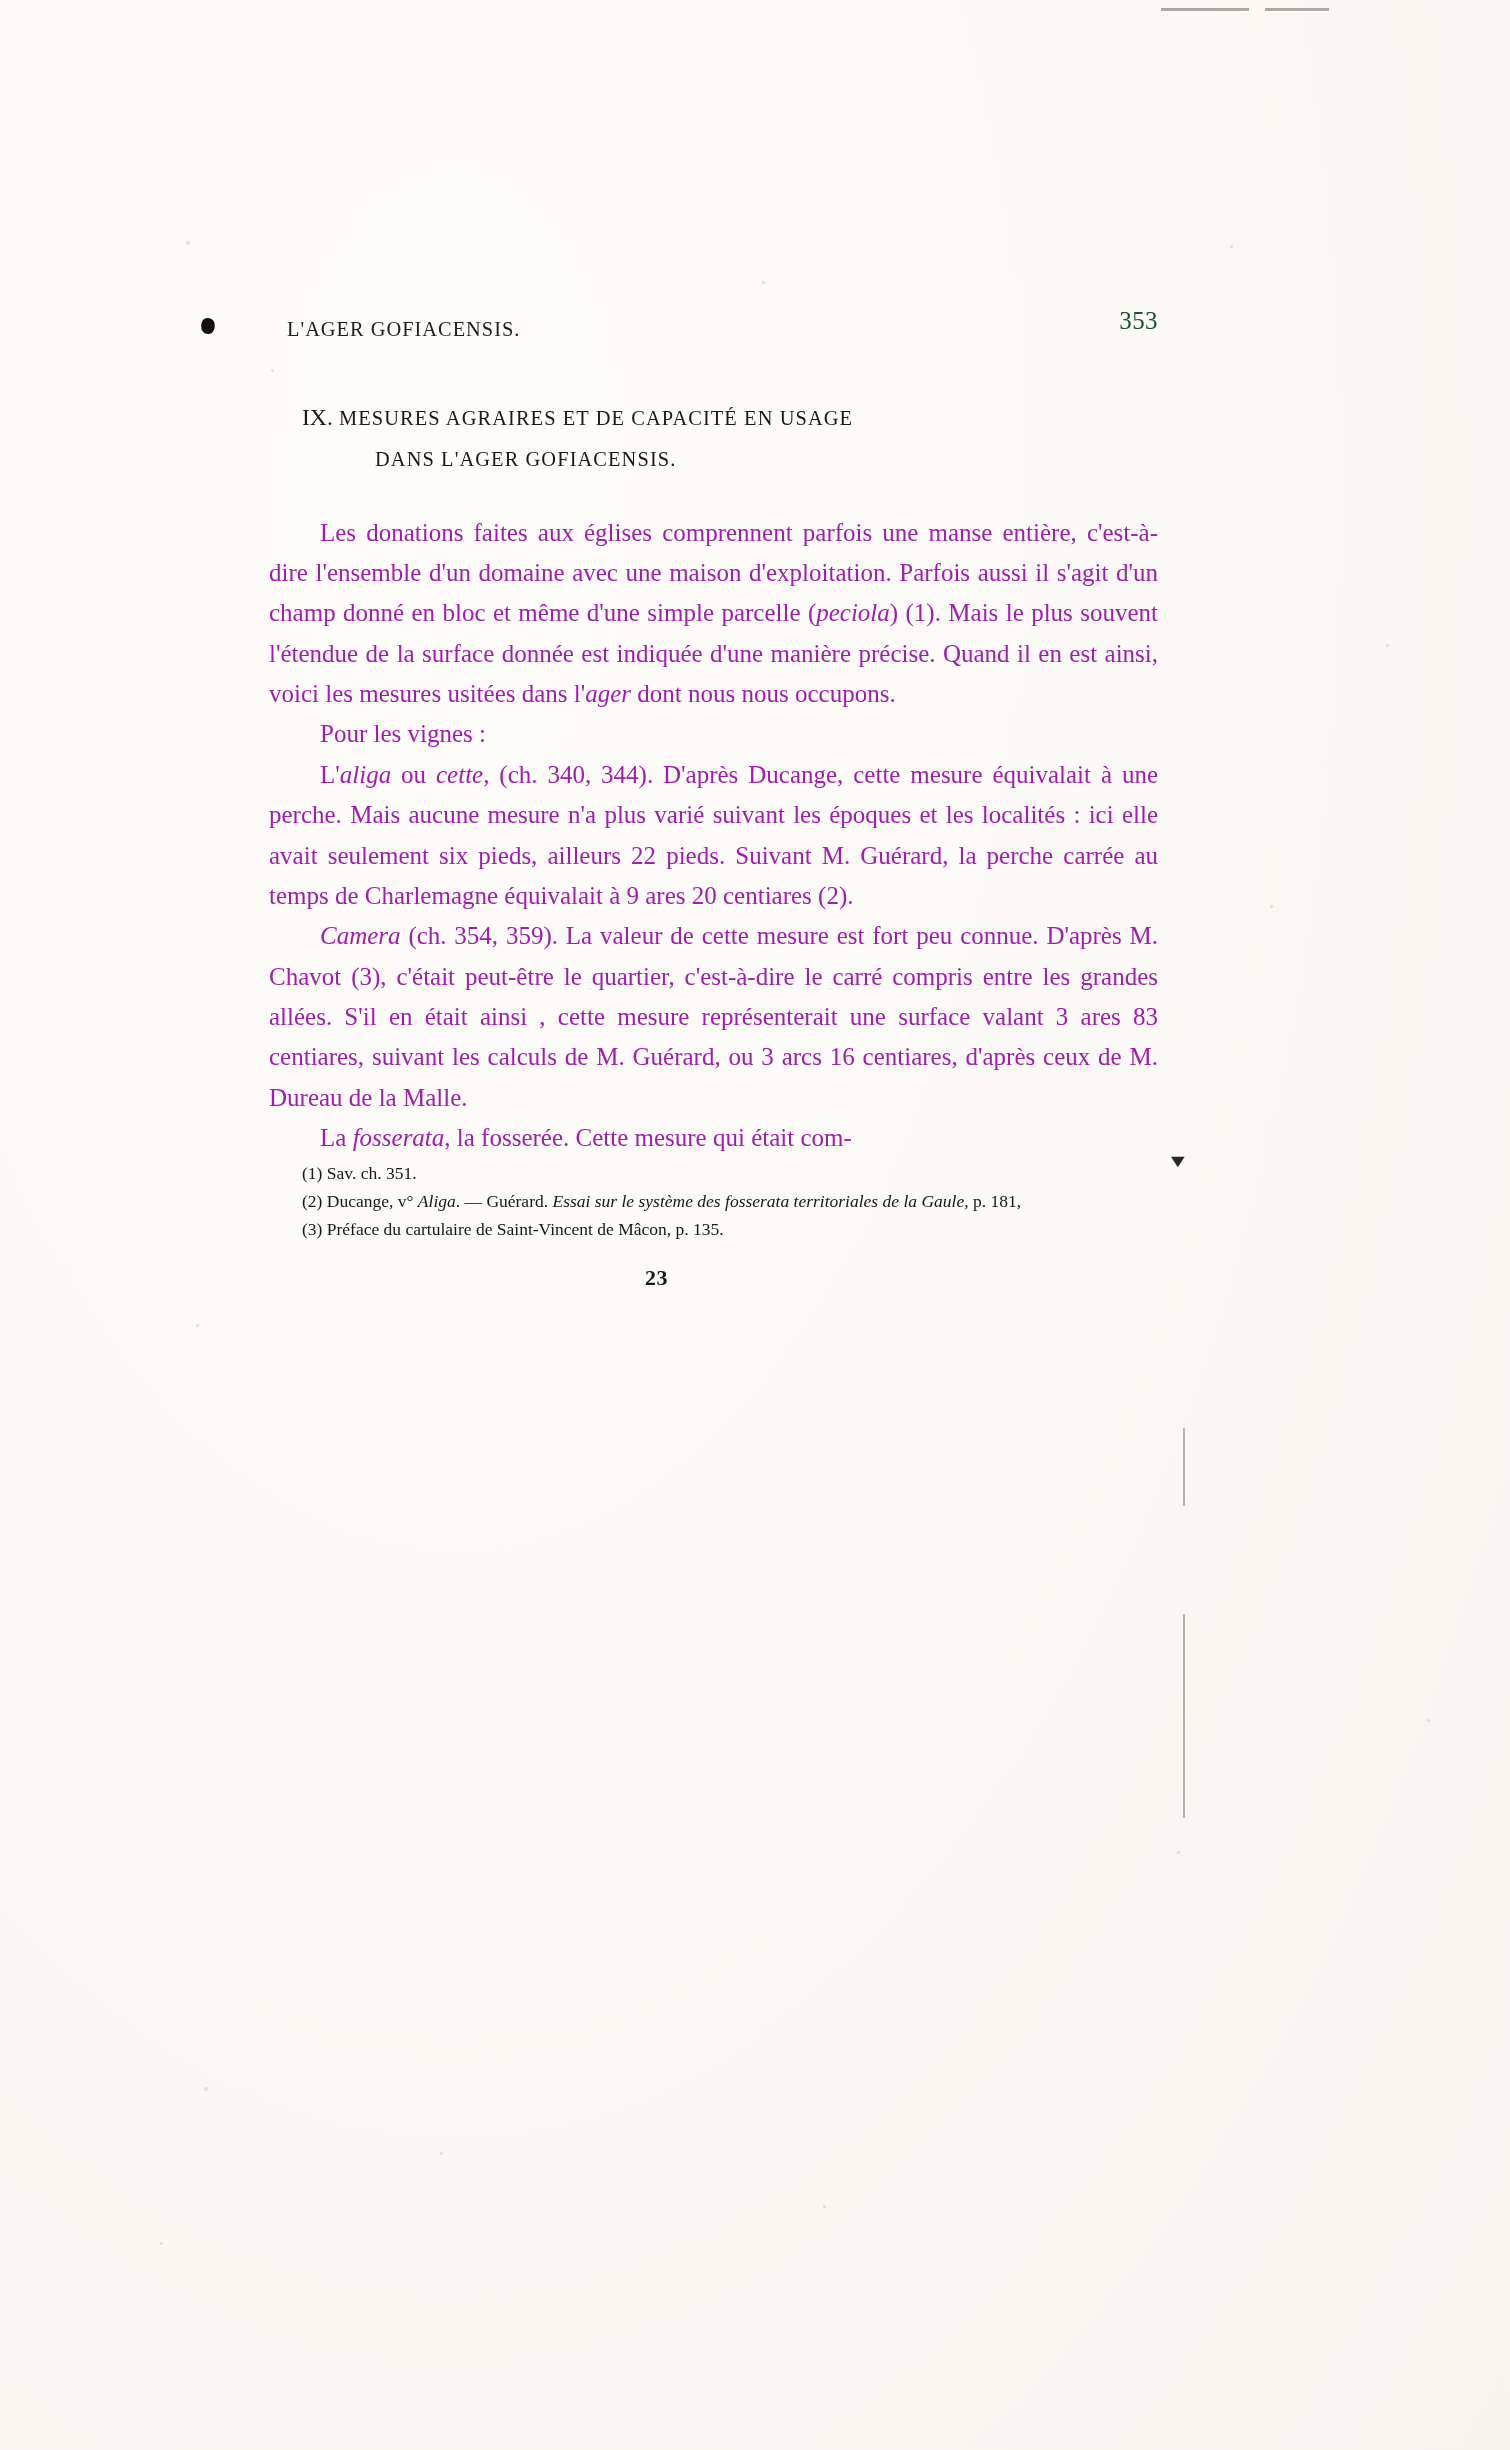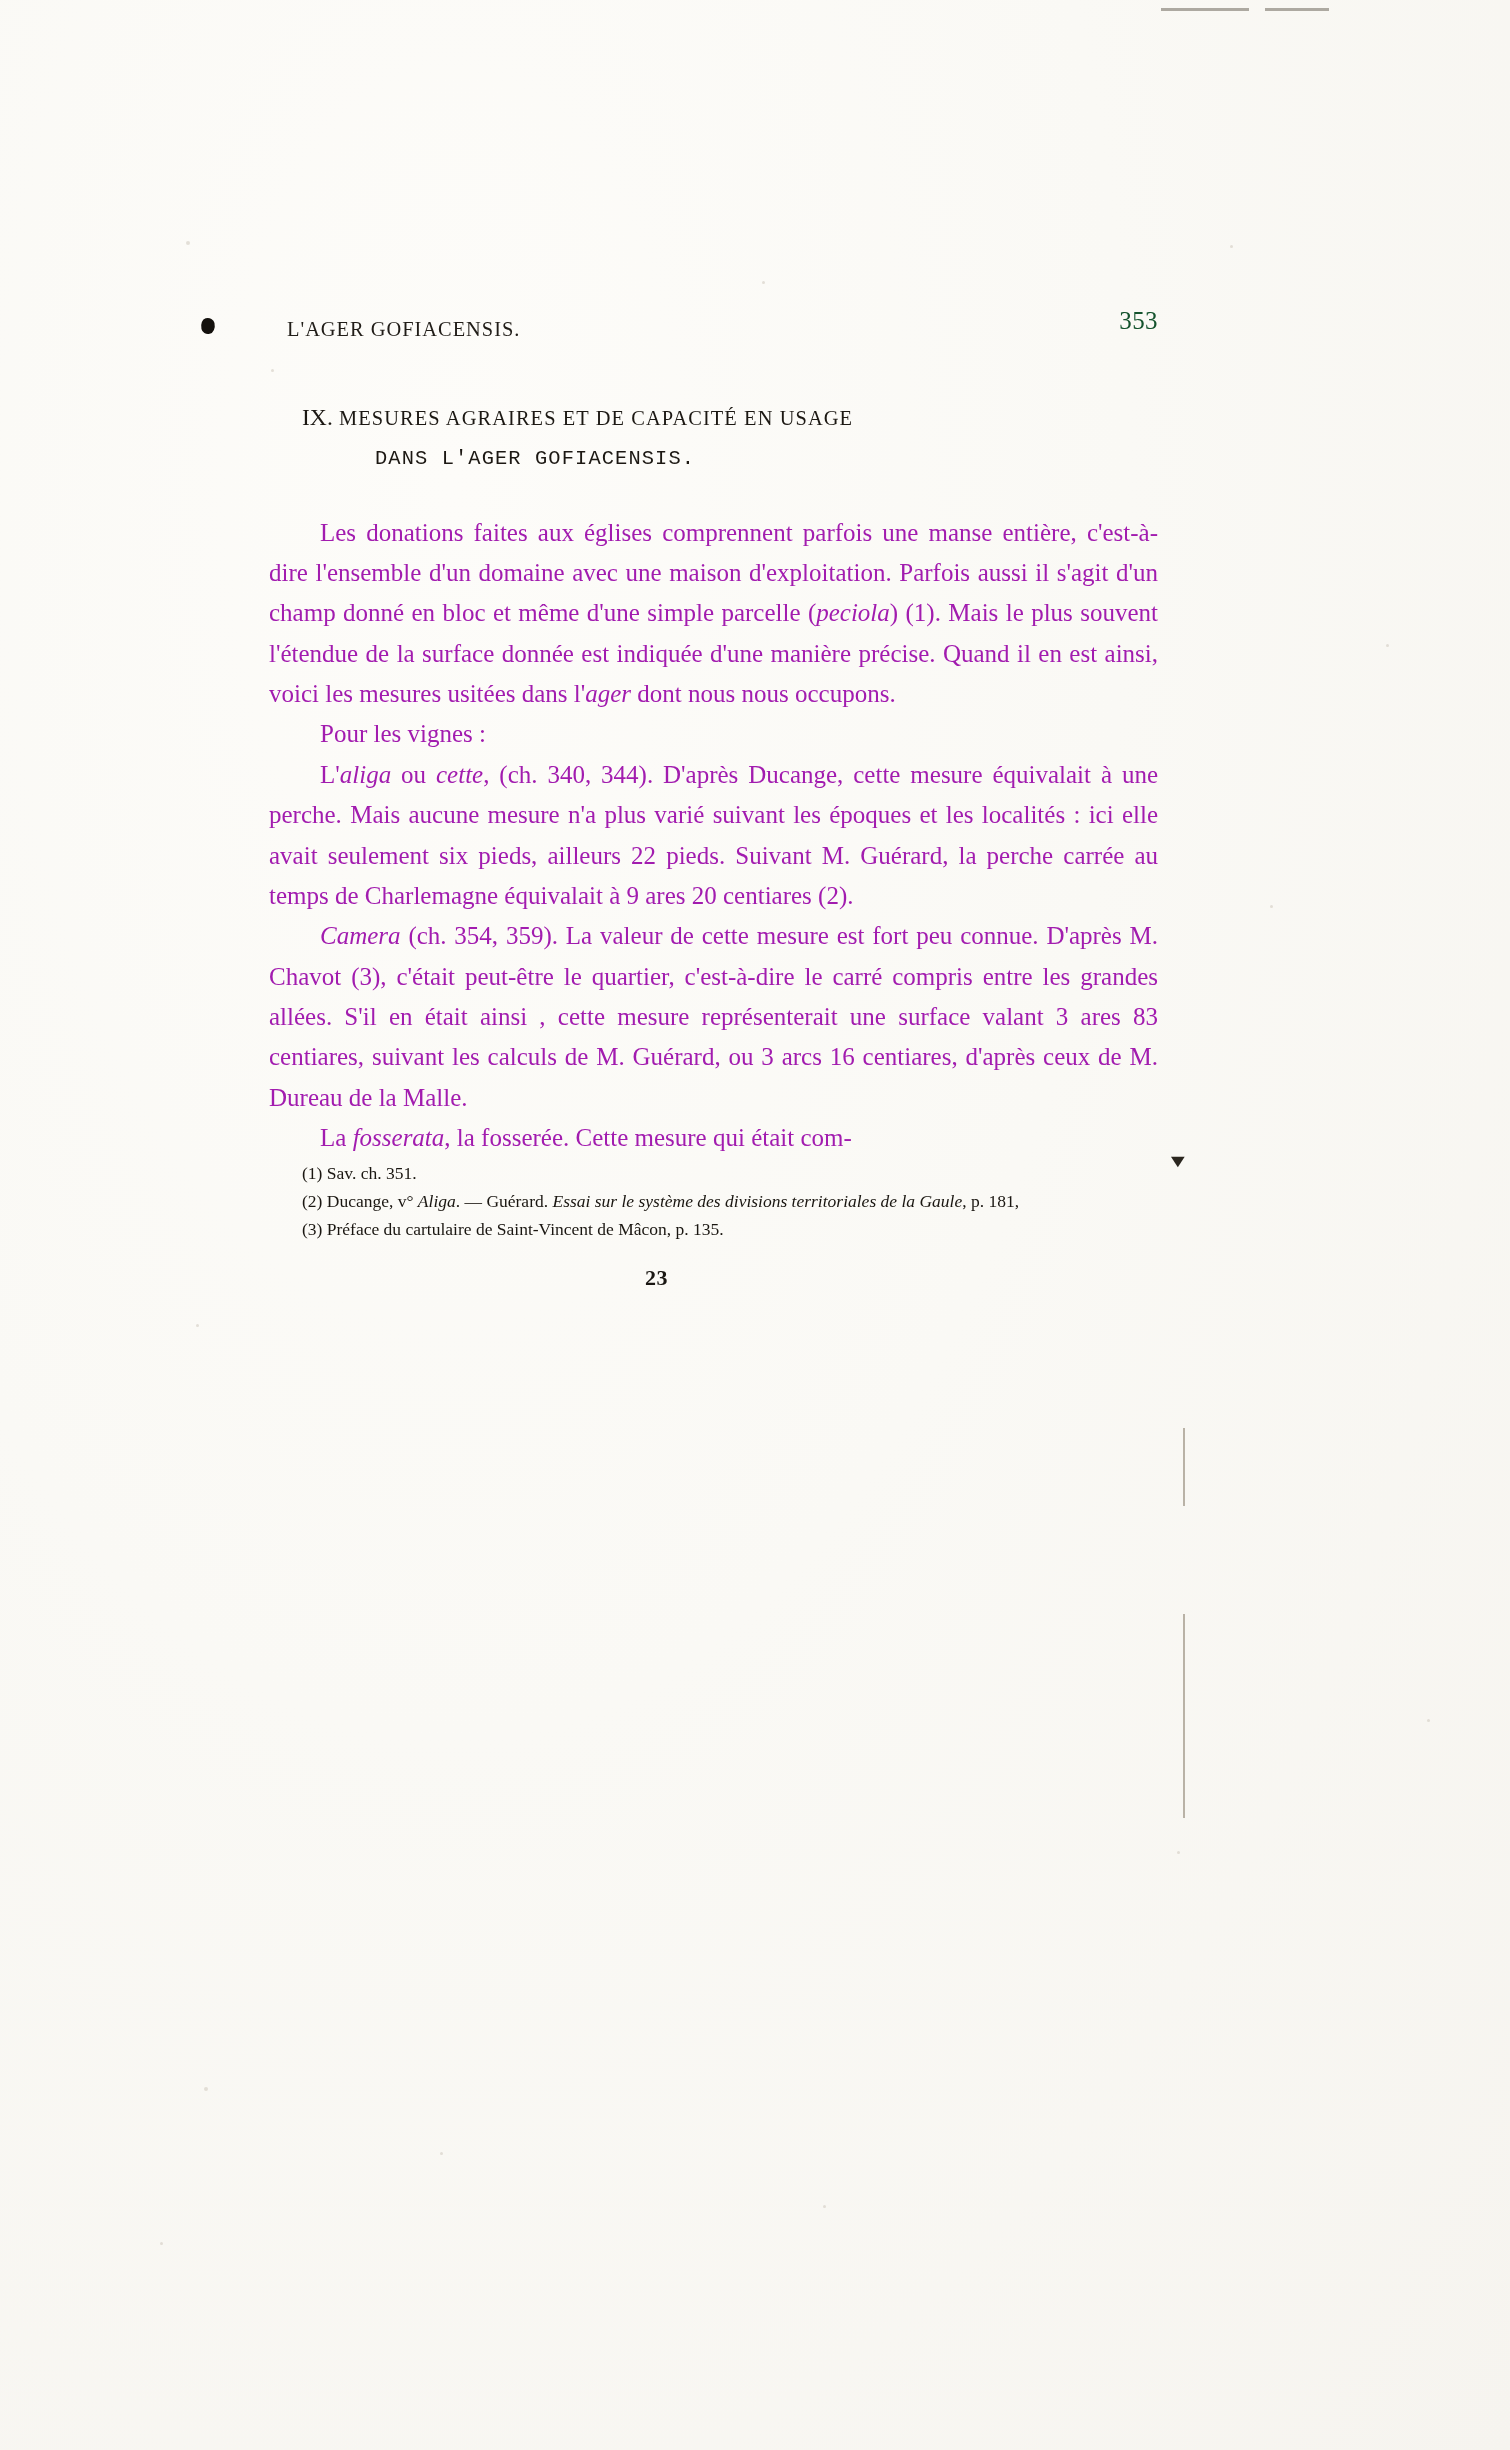--- a/index.html
+++ b/index.html
@@ -80,21 +80,20 @@
   }
   .heading-line-1 {
     margin-left: 33px;
   }
   .heading-line-1 .numeral {
     font-size: 23.6px;
     letter-spacing: 0;
   }
   .heading-line-2 {
     margin-left: 106px;
-    font-family: Liberation Mono, monospace;
   }
 
   
   .body-text {
     margin-top: 34px;
     font-size: 25px;
     line-height: 1.615;
     text-align: justify;
     text-justify: inter-word;
     color: #a21caf;
@@ -203,20 +202,20 @@
     <p><span>L'</span><i>aliga</i><span> ou </span><i>cette</i><span>, (ch. 340, 344). D'après Ducange, cette mesure équivalait à une perche. Mais aucune mesure n'a plus varié suivant les époques et les localités : ici elle avait seulement six pieds, ailleurs 22 pieds. Suivant M. Guérard, la perche carrée au temps de Charlemagne équivalait à 9 ares 20 centiares (2).</span></p>
 
     <p><i>Camera</i><span> (ch. 354, 359). La valeur de cette mesure est fort peu connue. D'après M. Chavot (3), c'était peut-être le quartier, c'est-à-dire le carré compris entre les grandes allées. S'il en était ainsi , cette mesure représenterait une surface valant 3 ares 83 centiares, suivant les calculs de M. Guérard, ou 3 arcs 16 centiares, d'après ceux de M. Dureau de la Malle.</span></p>
 
     <p><span>La </span><i>fosserata</i><span>, la fosserée. Cette mesure qui était com-</span></p>
 
   </div>
 
   <div class="footnotes">
     <p>(1) Sav. ch. 351.</p>
-    <p><span>(2) Ducange, v° </span><i>Aliga</i><span>. — Guérard. </span><i>Essai sur le système des divisions territoriales de la Gaule</i><span>, p. 181,</span></p>
+    <p><span>(2) Ducange, v° </span><i>Aliga</i><span>. — Guérard. </span><i>Essai sur le système des fosserata territoriales de la Gaule</i><span>, p. 181,</span></p>
     <p>(3) Préface du cartulaire de Saint-Vincent de Mâcon, p. 135.</p>
   </div>
 
   <div class="signature">23</div>
 
 </div>
 
 
 </body></html>

